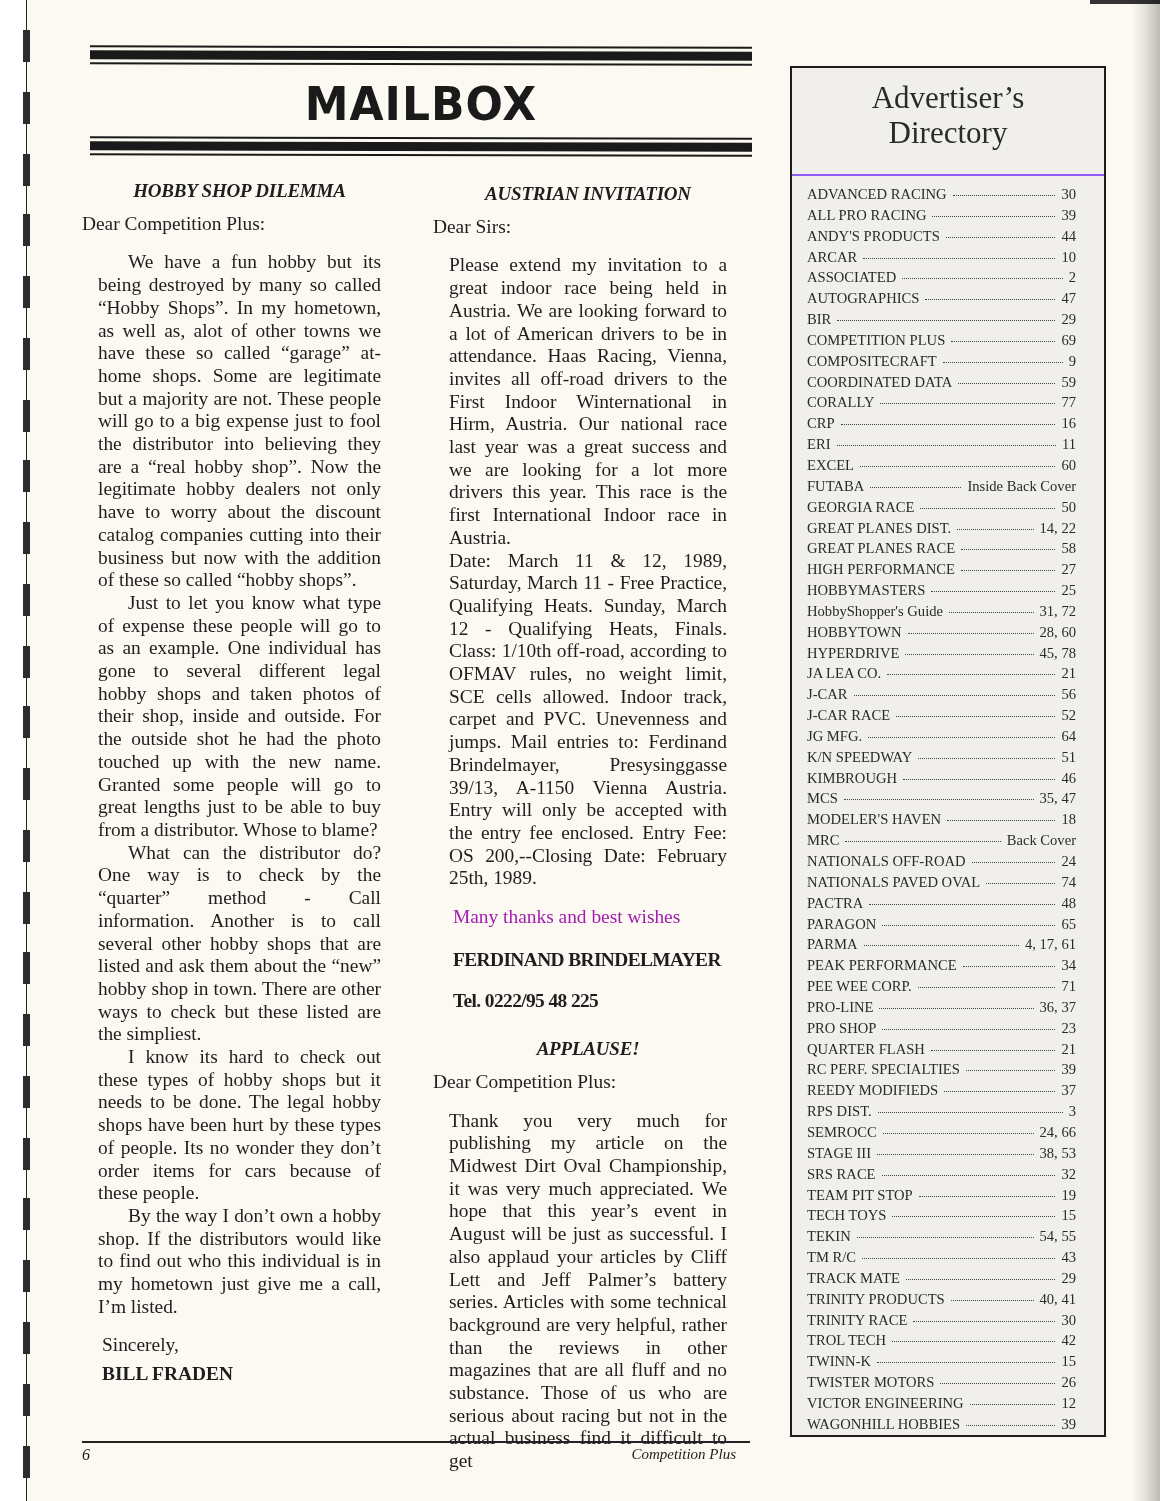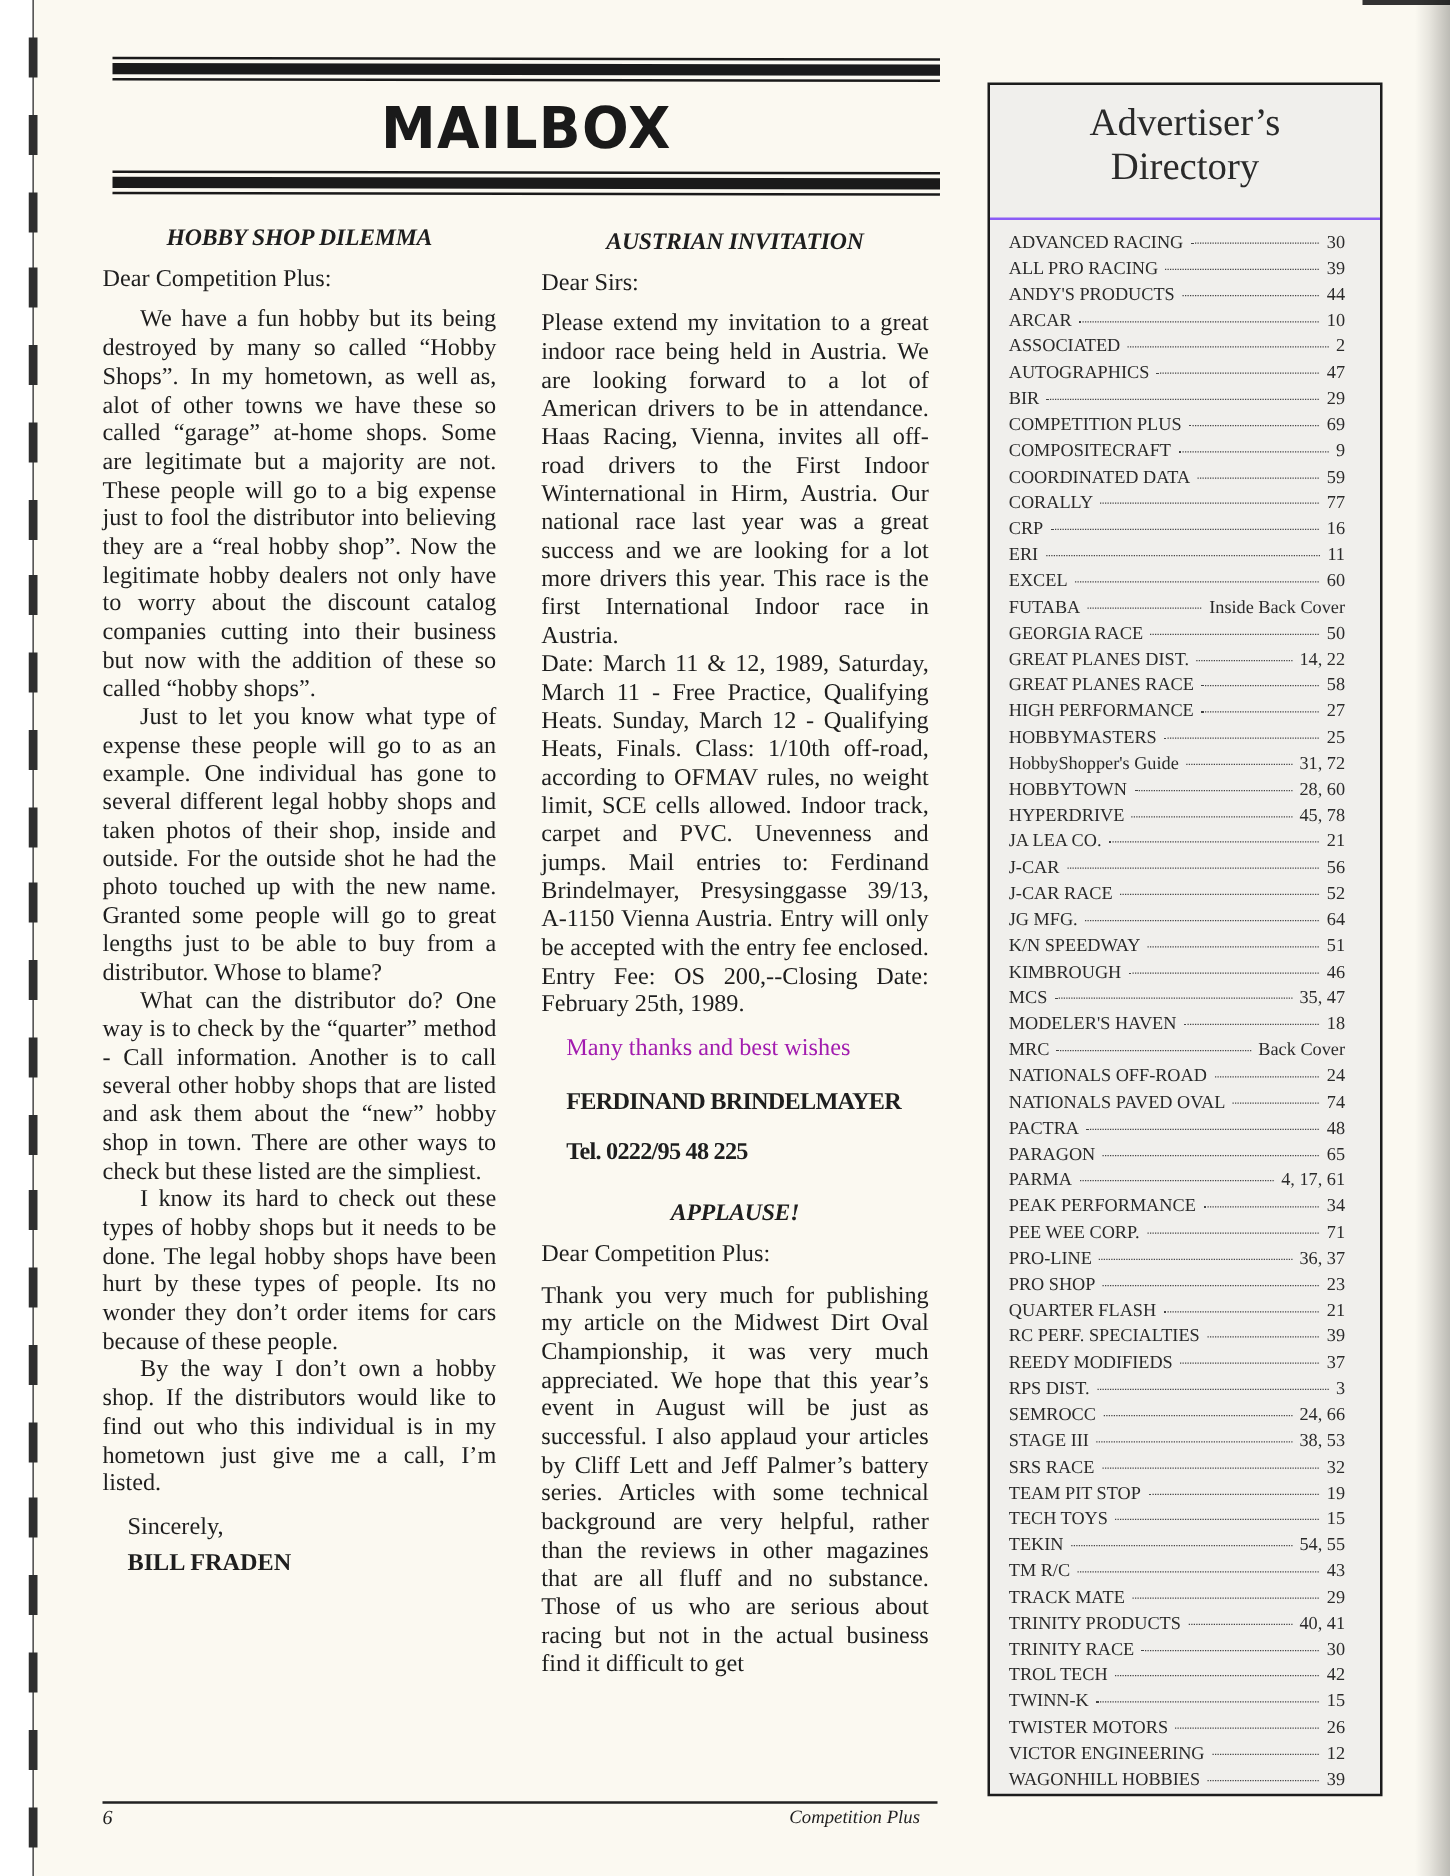--- a/index.html
+++ b/index.html
@@ -39,21 +39,21 @@
   }
 
   
   .col { position: absolute; font-size: 19.4px; line-height: 22.7px; }
   .col-left { left: 82px; width: 315px; top: 180px; }
   .col-mid { left: 433px; width: 310px; top: 183px; }
   .col .heading {
     font-weight: bold; text-align: center; font-size: 19px; margin: 0 0 10px 0; letter-spacing: -0.2px; font-style: italic;
   }
   .col .salutation { margin: 0 0 10px 0; }
-  .col .body { text-align: justify; margin: 0; }
+  .col .body { text-align: justify; margin: 16px; }
   .col .body p { margin: 0; text-indent: 30px; }
   .col .body p.noindent { text-indent: 0; }
   .col .closing { margin-top: 12px; padding-left: 20px; }
   .col .signature { font-weight: bold; padding-left: 20px; margin-top: 6px; }
   .col-mid .closing { color: #a21caf; }
   .col-mid .signature { margin-top: 20px; letter-spacing: -0.6px; }
   .col-mid .section2 { margin-top: 26px; }
 
   
   .directory {

